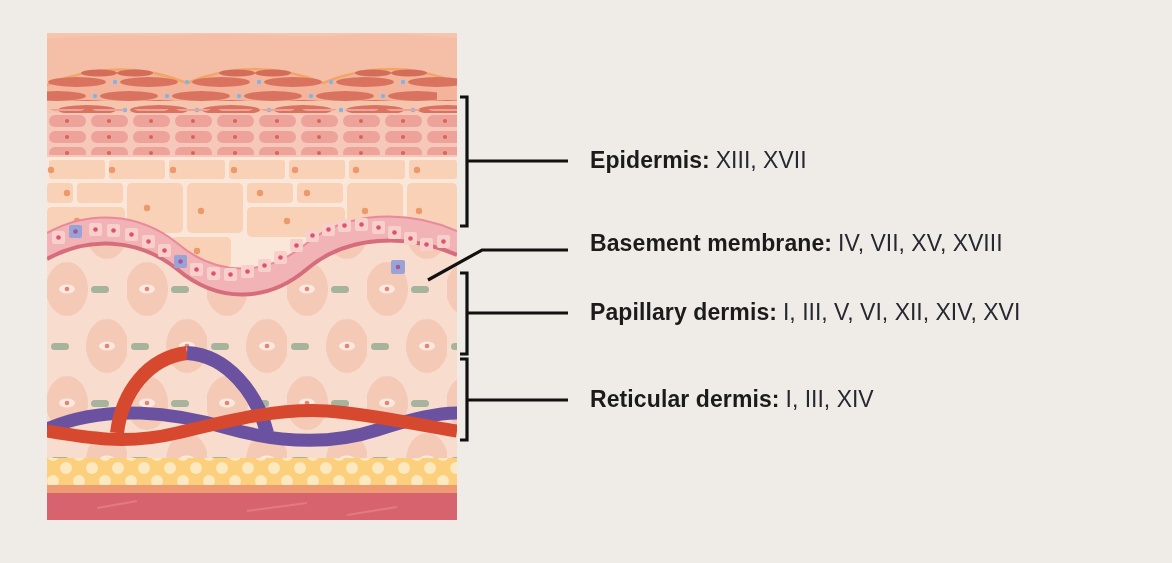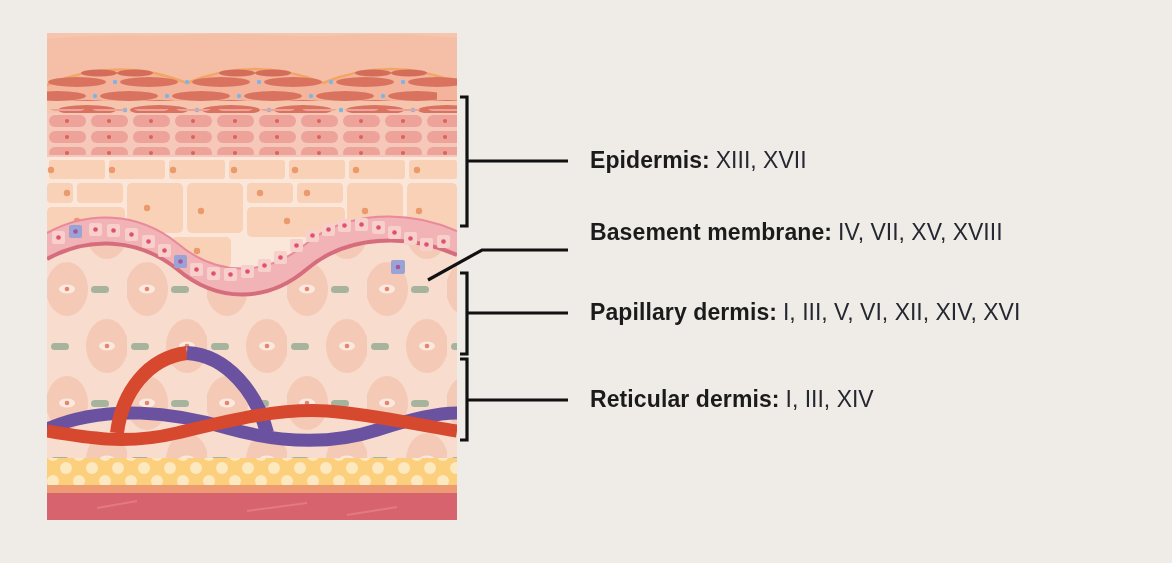--- a/index.html
+++ b/index.html
@@ -209,21 +209,21 @@
       <path d="M460,273 L467,273 L467,354 L460,354"></path>
       <path d="M467,313 L568,313"></path>
       <path d="M460,359 L467,359 L467,440 L460,440"></path>
       <path d="M467,400 L568,400"></path>
     </g>
   </svg>
 
   <div class="label" style="top:146px">
     <span class="term">Epidermis</span><span class="colon">:</span><span class="types">XIII, XVII</span>
   </div>
-  <div class="label" style="top:218px">
+  <div class="label" style="top:229px">
     <span class="term">Basement membrane</span><span class="colon">:</span><span class="types">IV, VII, XV, XVIII</span>
   </div>
   <div class="label" style="top:385px">
     <span class="term">Reticular dermis</span><span class="colon">:</span><span class="types">I, III, XIV</span>
   </div>
   <div class="label" style="top:298px">
     <span class="term">Papillary dermis</span><span class="colon">:</span><span class="types">I, III, V, VI, XII, XIV, XVI</span>
   </div>
 </div>
 

